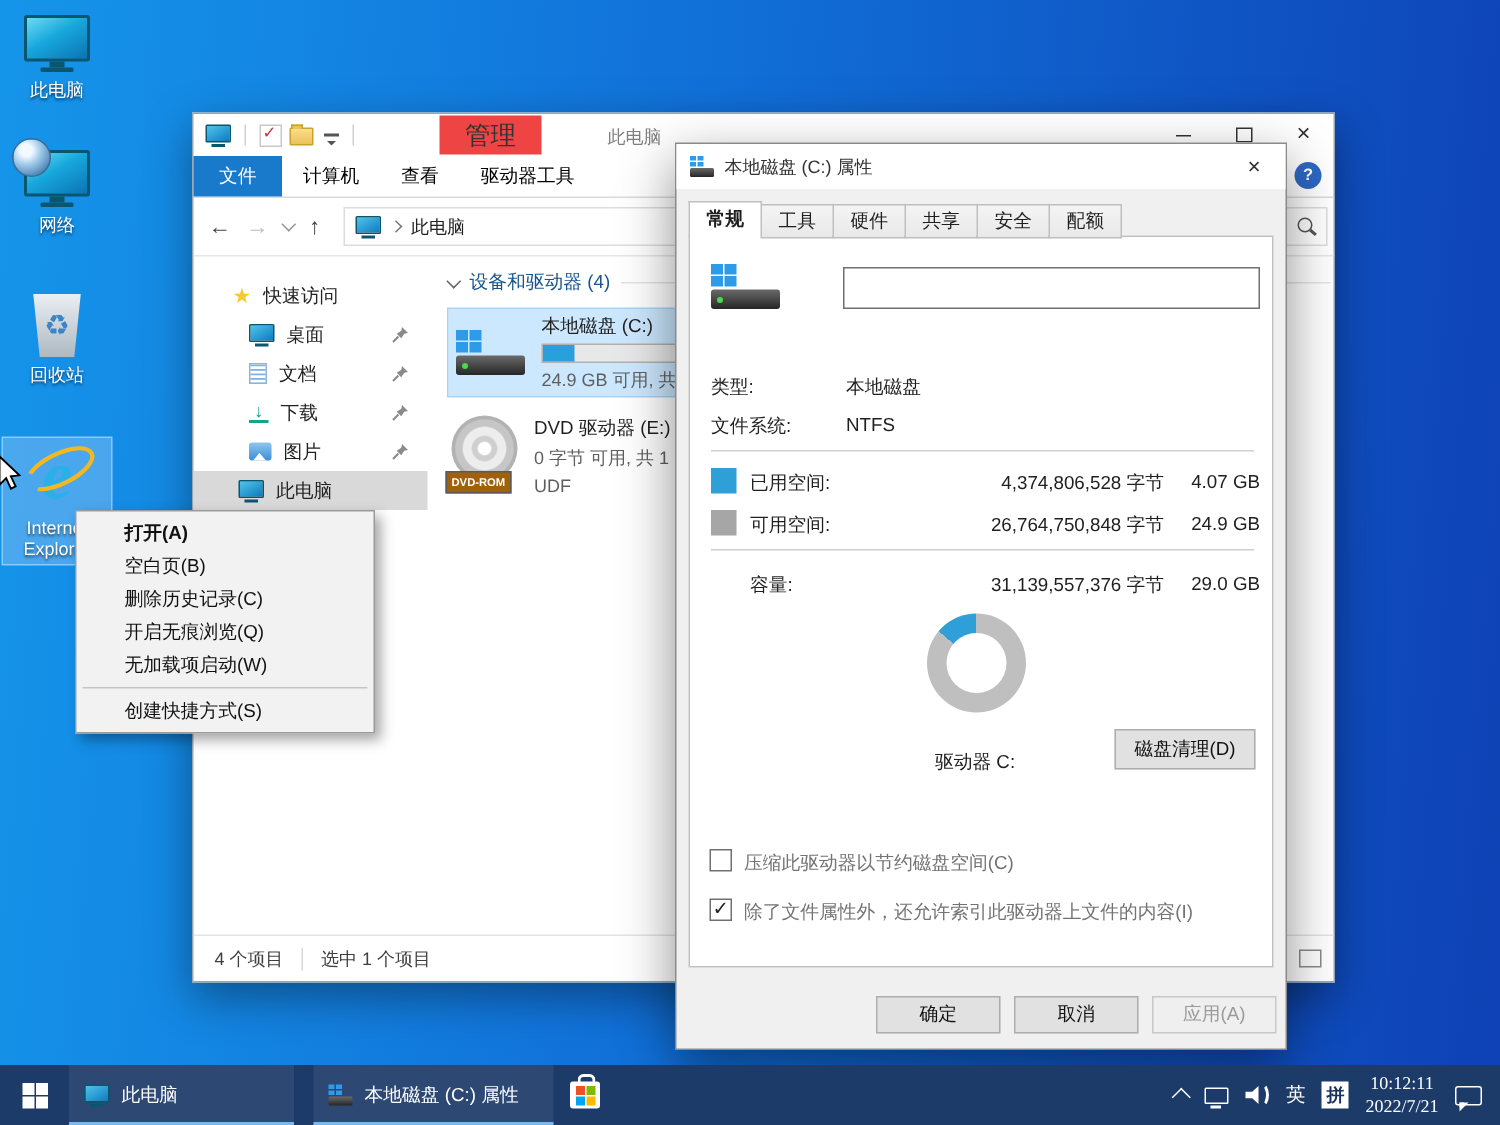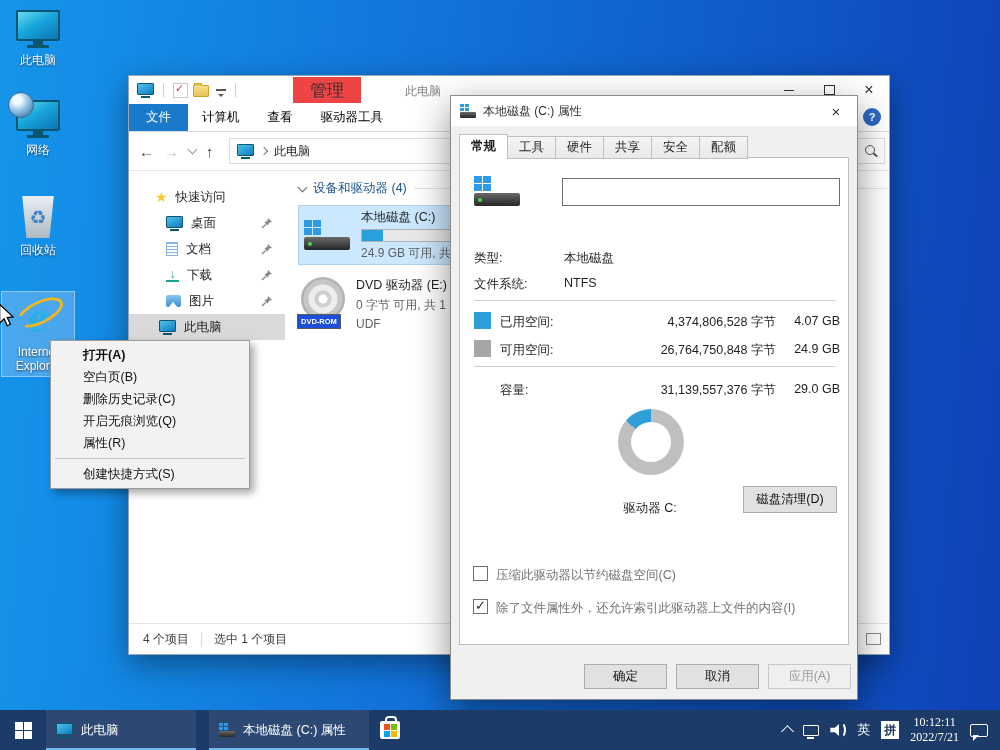--- a/index.html
+++ b/index.html
@@ -99,21 +99,21 @@
   .drive-body{width:46px;height:13px;background:linear-gradient(#6A6A6A,#262626);border-radius:2px;position:relative;}
   .drive-body::after{content:"";position:absolute;left:4px;top:5px;width:4px;height:4px;border-radius:50%;background:#49D84E;}
   .tile-name{font-size:12.5px;color:#1F1F1F;}
   .tile-bar{width:152px;height:13px;border:1px solid #B0B0B0;background:#E8E8E8;margin:3px 0;box-sizing:border-box;}
   .tile-fill{height:100%;background:#28A0DC;}
   .tile-sub{font-size:12px;color:#5F5F5F;white-space:nowrap;}
   .dvd-row{margin-top:13px;display:flex;gap:9px;align-items:flex-start;}
   .dvd-ic{position:relative;width:48px;height:52px;}
   .disc{width:44px;height:44px;border-radius:50%;margin-left:2px;
     background:radial-gradient(circle,#FFFFFF 0 4px,#CFCFCF 5px 8px,#EDEDED 9px 14px,#C6C6C6 15px 19px,#B2B2B2 20px 22px);}
-  .dvd-badge{position:absolute;left:-2px;bottom:0;background:#1d4ed8;color:#fff;font-size:7.5px;font-weight:bold;padding:2px 3px;border:1px solid #5A5A5A;}
+  .dvd-badge{position:absolute;left:-2px;bottom:0;background:#a16207;color:#fff;font-size:7.5px;font-weight:bold;padding:2px 3px;border:1px solid #5A5A5A;}
   .dvd-l1{font-size:12.5px;color:#1F1F1F;white-space:nowrap;}
   .dvd-l2{font-size:12px;color:#5F5F5F;margin-top:3px;white-space:nowrap;}
   .sbar{position:absolute;left:0;right:0;bottom:0;height:30px;border-top:1px solid #E3E3E3;display:flex;align-items:center;gap:12px;padding-left:14px;font-size:12px;color:#3F3F3F;}
   .sb-sep{width:1px;height:15px;background:#D9D9D9;}
   .sb-icons{position:absolute;right:8px;display:flex;gap:8px;}
   .v-list{width:15px;height:12px;background:linear-gradient(#8A8A8A 0 2px,transparent 2px 5px) 0 1px/100% 5px;}
   .v-thumb{width:15px;height:12px;border:1px solid #8A8A8A;box-sizing:border-box;}
   
   .dlg{position:absolute;left:450px;top:95px;width:408px;height:605px;background:#F0F0F0;border:1px solid #8A8A8A;
     box-shadow:0 12px 34px rgba(0,0,0,.45);z-index:30;box-sizing:border-box;}
@@ -352,21 +352,21 @@
       <span class="v-thumb"></span>
     </span>
   </div>
 </div>
 
 <div class="cmenu">
   <div class="cmi bold">打开(A)</div>
   <div class="cmi">空白页(B)</div>
   <div class="cmi">删除历史记录(C)</div>
   <div class="cmi">开启无痕浏览(Q)</div>
-  <div class="cmi">属性(R)</div>
+  <div class="cmi">无加载项启动(W)</div>
   <hr>
   <div class="cmi">创建快捷方式(S)</div>
 </div>
 
 <div class="dlg">
   <div class="dlg-tb">
     <span class="drive-mini">
         <span class="lg">
           <i></i>
           <i></i>

